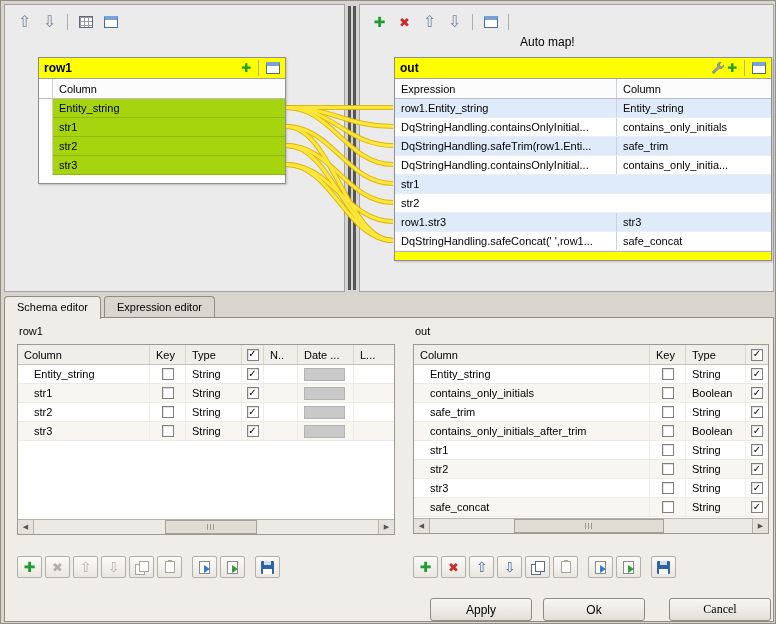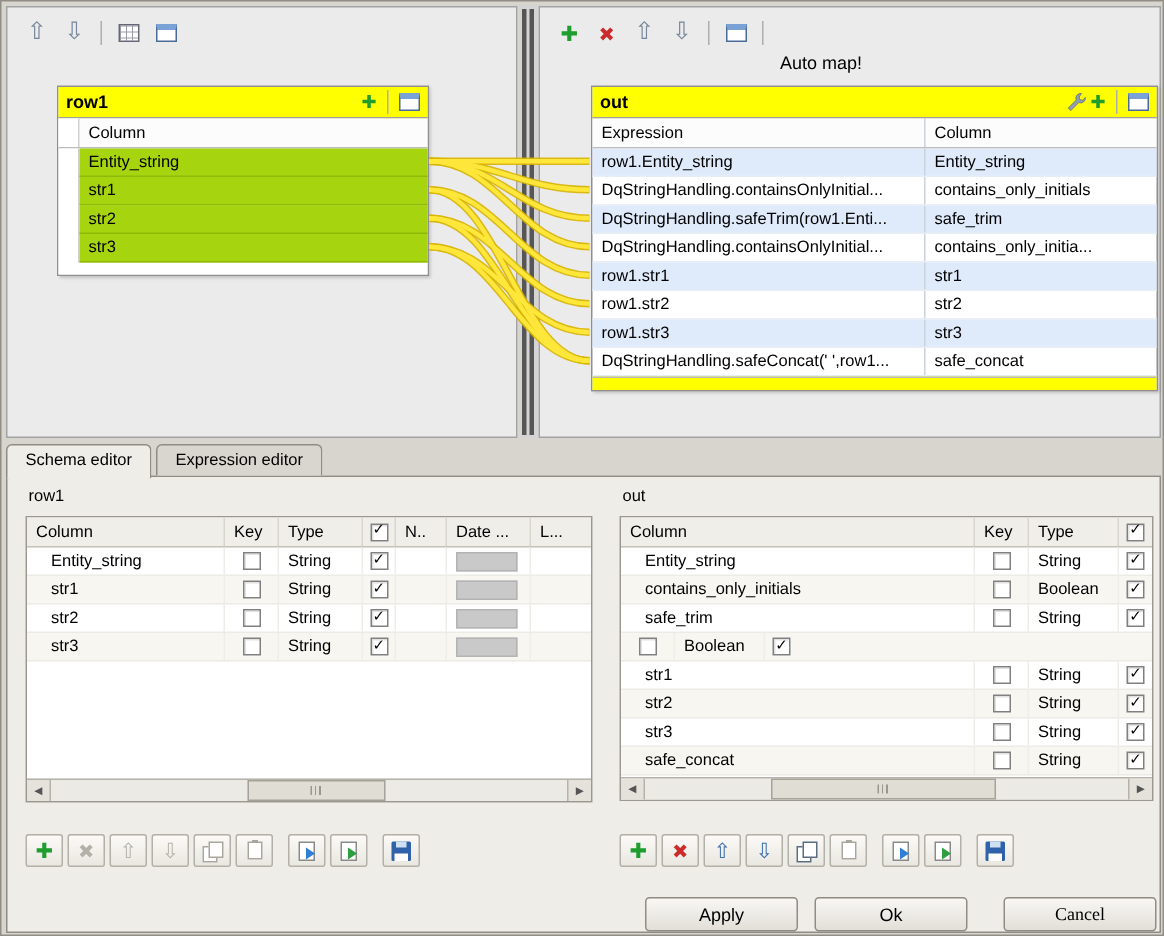--- a/index.html
+++ b/index.html
@@ -238,25 +238,23 @@
           </div>
         <div class="vt-row blue">
             <div class="vcell cell-exp">DqStringHandling.safeTrim(row1.Enti...</div>
             <div class="vcell cell-col">safe_trim</div>
           </div>
         <div class="vt-row">
             <div class="vcell cell-exp">DqStringHandling.containsOnlyInitial...</div>
             <div class="vcell cell-col">contains_only_initia...</div>
           </div>
         <div class="vt-row blue">
-            <div class="vcell cell-exp">row1.str1</div>
             <div class="vcell cell-col">str1</div>
           </div>
         <div class="vt-row">
-            <div class="vcell cell-exp">row1.str2</div>
             <div class="vcell cell-col">str2</div>
           </div>
         <div class="vt-row blue">
             <div class="vcell cell-exp">row1.str3</div>
             <div class="vcell cell-col">str3</div>
           </div>
         <div class="vt-row">
             <div class="vcell cell-exp">DqStringHandling.safeConcat(' ',row1...</div>
             <div class="vcell cell-col">safe_concat</div>
           </div>
@@ -411,20 +409,21 @@
         <div class="sc first w-col2">safe_trim</div>
         <div class="sc w-key c-center">
             <span class="cb"></span>
           </div>
         <div class="sc w-type2">String</div>
         <div class="sc w-chk2 c-center">
             <span class="cb checked"></span>
           </div>
       </div>
       <div class="srow alt">
+        <div class="sc first w-col2">contains_only_initials_after_trim</div>
         <div class="sc w-key c-center">
             <span class="cb"></span>
           </div>
         <div class="sc w-type2">Boolean</div>
         <div class="sc w-chk2 c-center">
             <span class="cb checked"></span>
           </div>
       </div>
       <div class="srow">
         <div class="sc first w-col2">str1</div>

